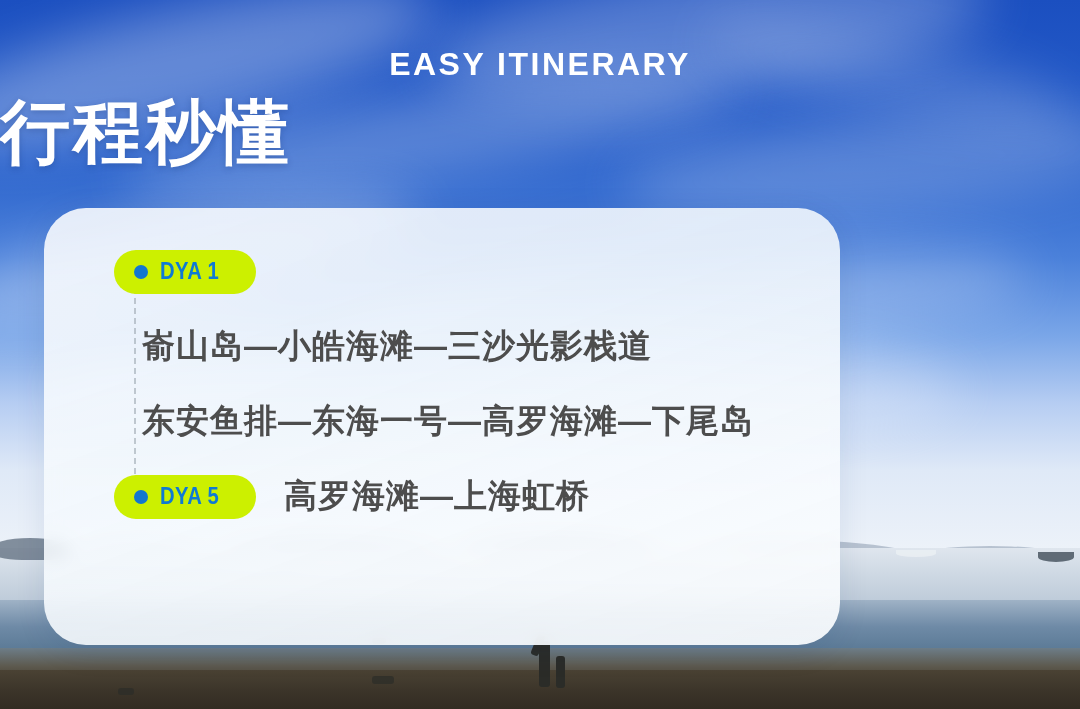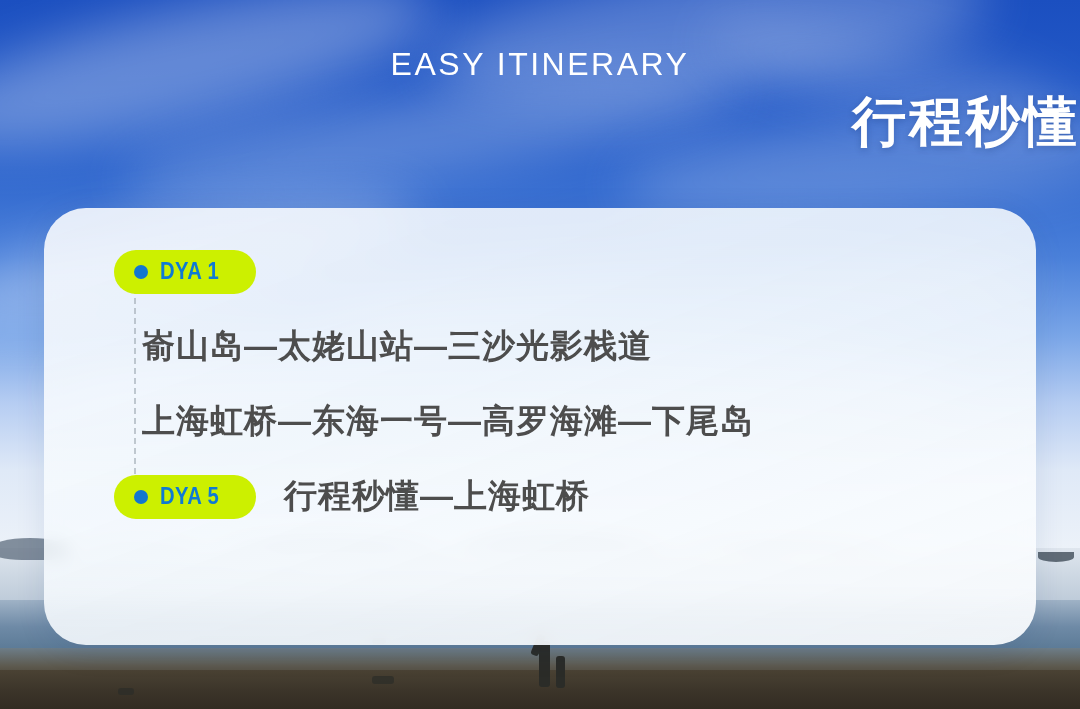--- a/index.html
+++ b/index.html
@@ -85,38 +85,38 @@
   .figure {
     position:absolute; background:#2b2c28; border-radius:3px;
   }
 
   
   .title-en {
     position:absolute; left:0; top:46px; width:1080px;
     text-align:center;
     color:#ffffff;
     font-size:32px;
-    font-weight:normal;
+    font-weight:bold;
     letter-spacing:2.5px;
   }
   .title-cn {
     position:absolute; left:0; top:86px; width:1080px;
-    text-align:right;
+    text-align:left;
     color:#ffffff;
-    font-size:54px;
+    font-size:70px;
     font-weight:bold;
     letter-spacing:3px;
     text-shadow:0 2px 6px rgba(12,40,100,.25);
   }
 
   
   #card {
     position:absolute;
     left:44px; top:208px;
-    width:992px; height:437px;
+    width:796px; height:437px;
     border-radius:42px;
     background:linear-gradient(160deg,
        rgba(255,255,255,0.86) 0%,
        rgba(244,249,253,0.88) 40%,
        rgba(250,252,254,0.93) 100%);
     backdrop-filter:blur(8px);
     box-shadow:0 6px 30px rgba(20,50,110,0.10);
     overflow:hidden;
   }
 
@@ -243,31 +243,31 @@
 
       <div class="row">
         <div class="badge">
           <span class="dot"></span>
           <span class="badge-label">DYA 1</span>
         </div>
       </div>
 
 
       <div class="row">
-        <div class="row-text">嵛山岛—太姥山站—三沙光影栈道</div>
-      </div>
-
-      <div class="row">
-        <div class="row-text">上海虹桥—东海一号—高罗海滩—下尾岛</div>
+        <div class="row-text">嵛山岛—小皓海滩—三沙光影栈道</div>
+      </div>
+
+      <div class="row">
+        <div class="row-text">东安鱼排—东海一号—高罗海滩—下尾岛</div>
       </div>
 
       <div class="row">
         <div class="badge">
           <span class="dot"></span>
           <span class="badge-label">DYA 5</span>
         </div>
-        <div class="row-text">行程秒懂—上海虹桥</div>
+        <div class="row-text">高罗海滩—上海虹桥</div>
       </div>
 
     </div>
   </div>
 
 </div>
 
 </body></html>

